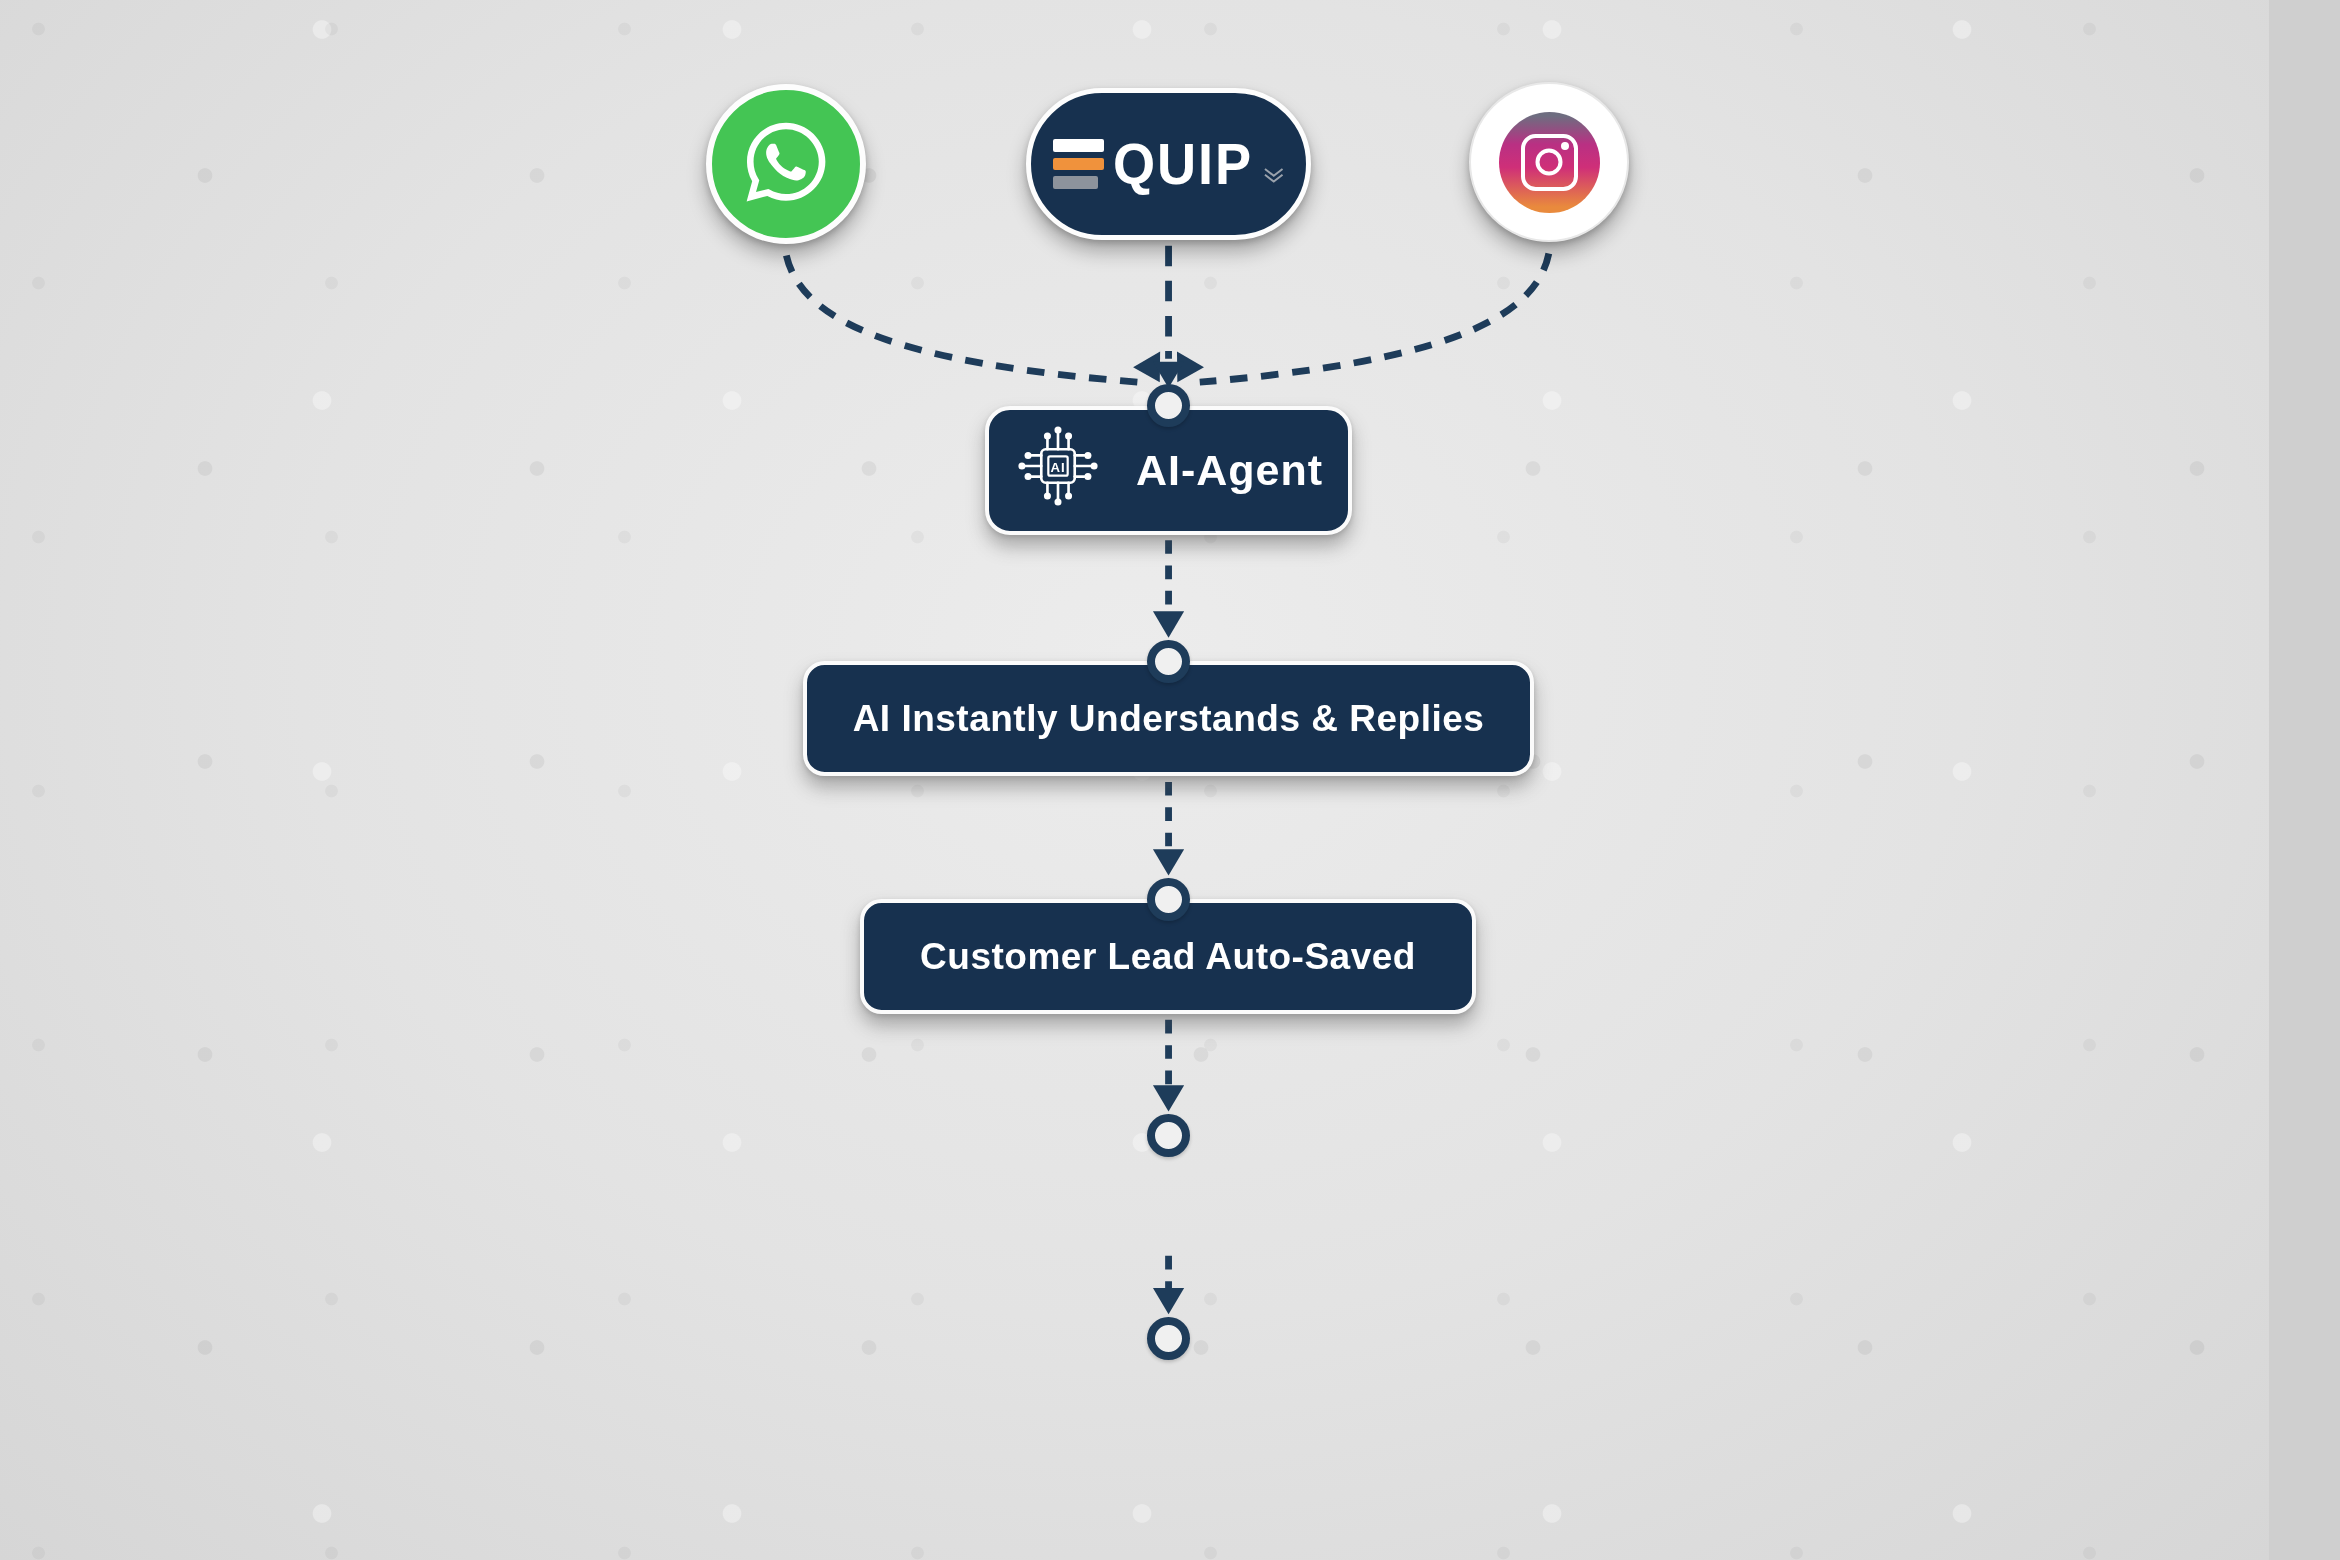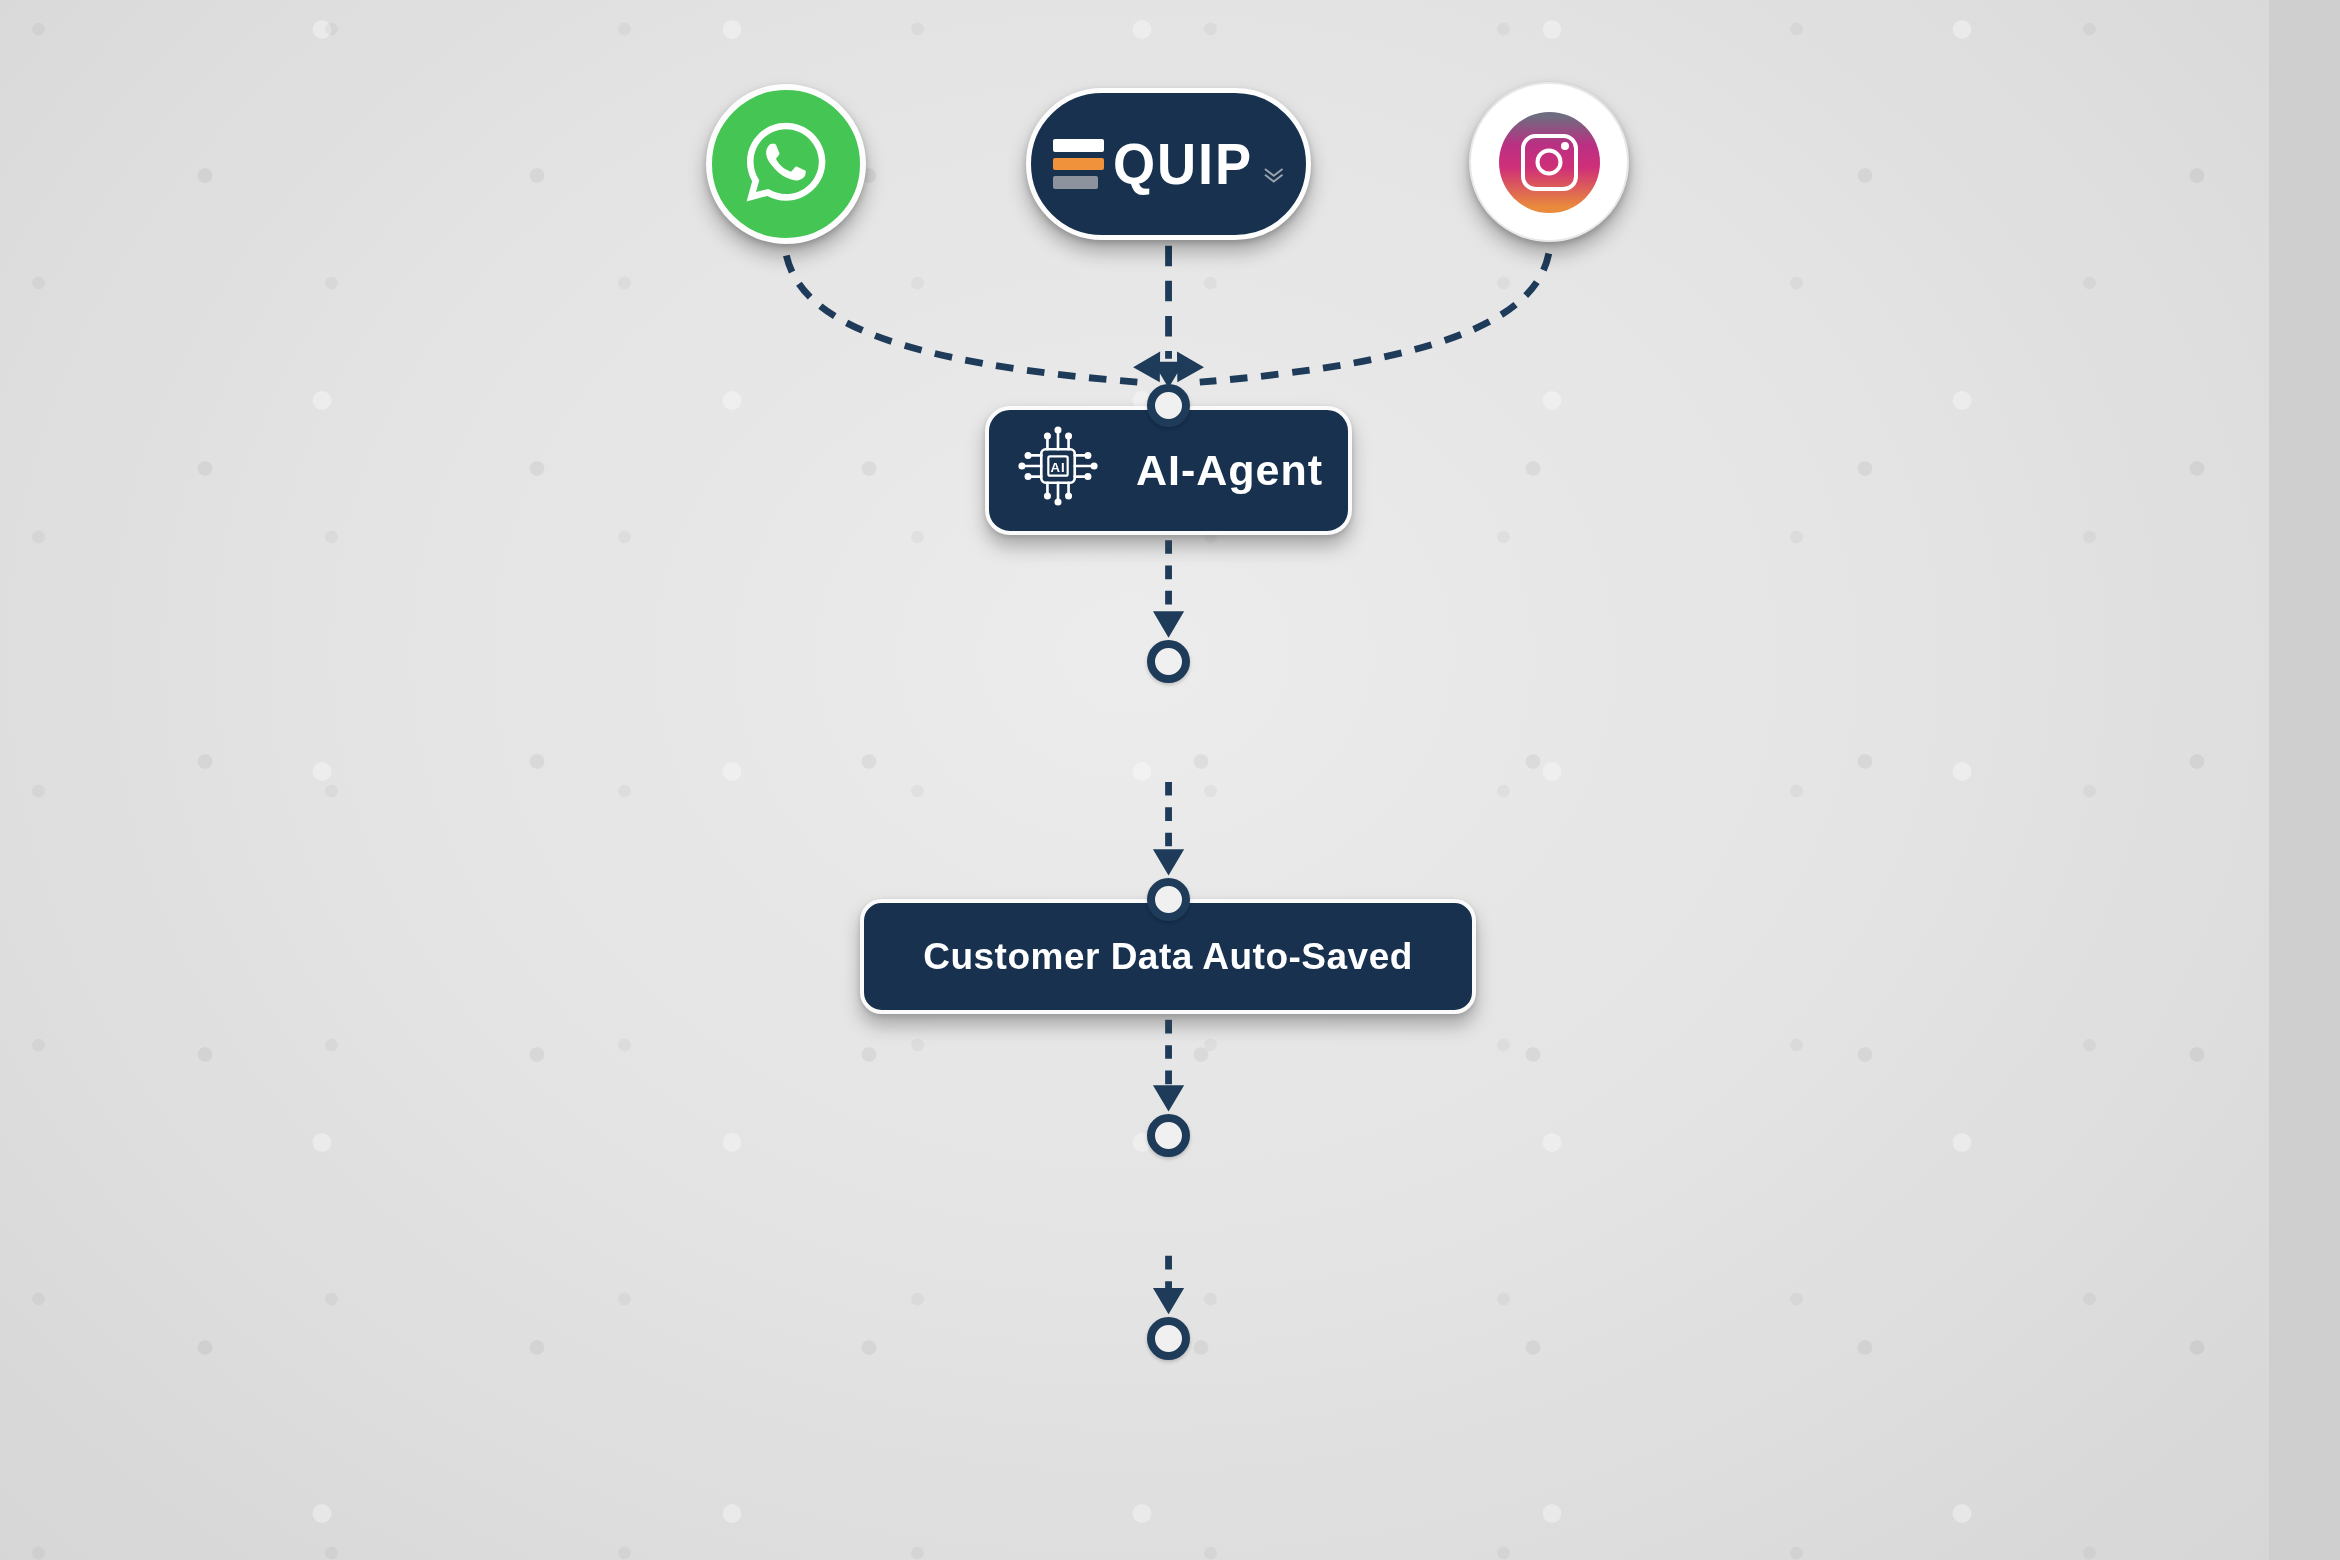--- a/index.html
+++ b/index.html
@@ -157,22 +157,25 @@
           <line x1="69" y1="50" x2="87" y2="50"></line>
           <line x1="69" y1="62" x2="80" y2="62"></line>
         <circle cx="84" cy="38" r="4" fill="#fff" stroke="none"></circle>
           <circle cx="91" cy="50" r="4" fill="#fff" stroke="none"></circle>
           <circle cx="84" cy="62" r="4" fill="#fff" stroke="none"></circle>
       </svg>
     </span>
     <span>AI-Agent</span>
   </div>
 
+  <div class="flow-box step-box step-1">
+    <span>AI Instantly Understands &amp; Replies</span>
+  </div>
   <div class="flow-box step-box step-2">
-    <span>Customer Data Auto-Saved</span>
+    <span>Customer Lead Auto-Saved</span>
   </div>
 
   <div class="node" style="left:1147px; top:384px;"></div>
   <div class="node" style="left:1147px; top:640px;"></div>
   <div class="node" style="left:1147px; top:878px;"></div>
   <div class="node" style="left:1147px; top:1114px;"></div>
   <div class="node" style="left:1147px; top:1317px;"></div>
 
 </div>
 

